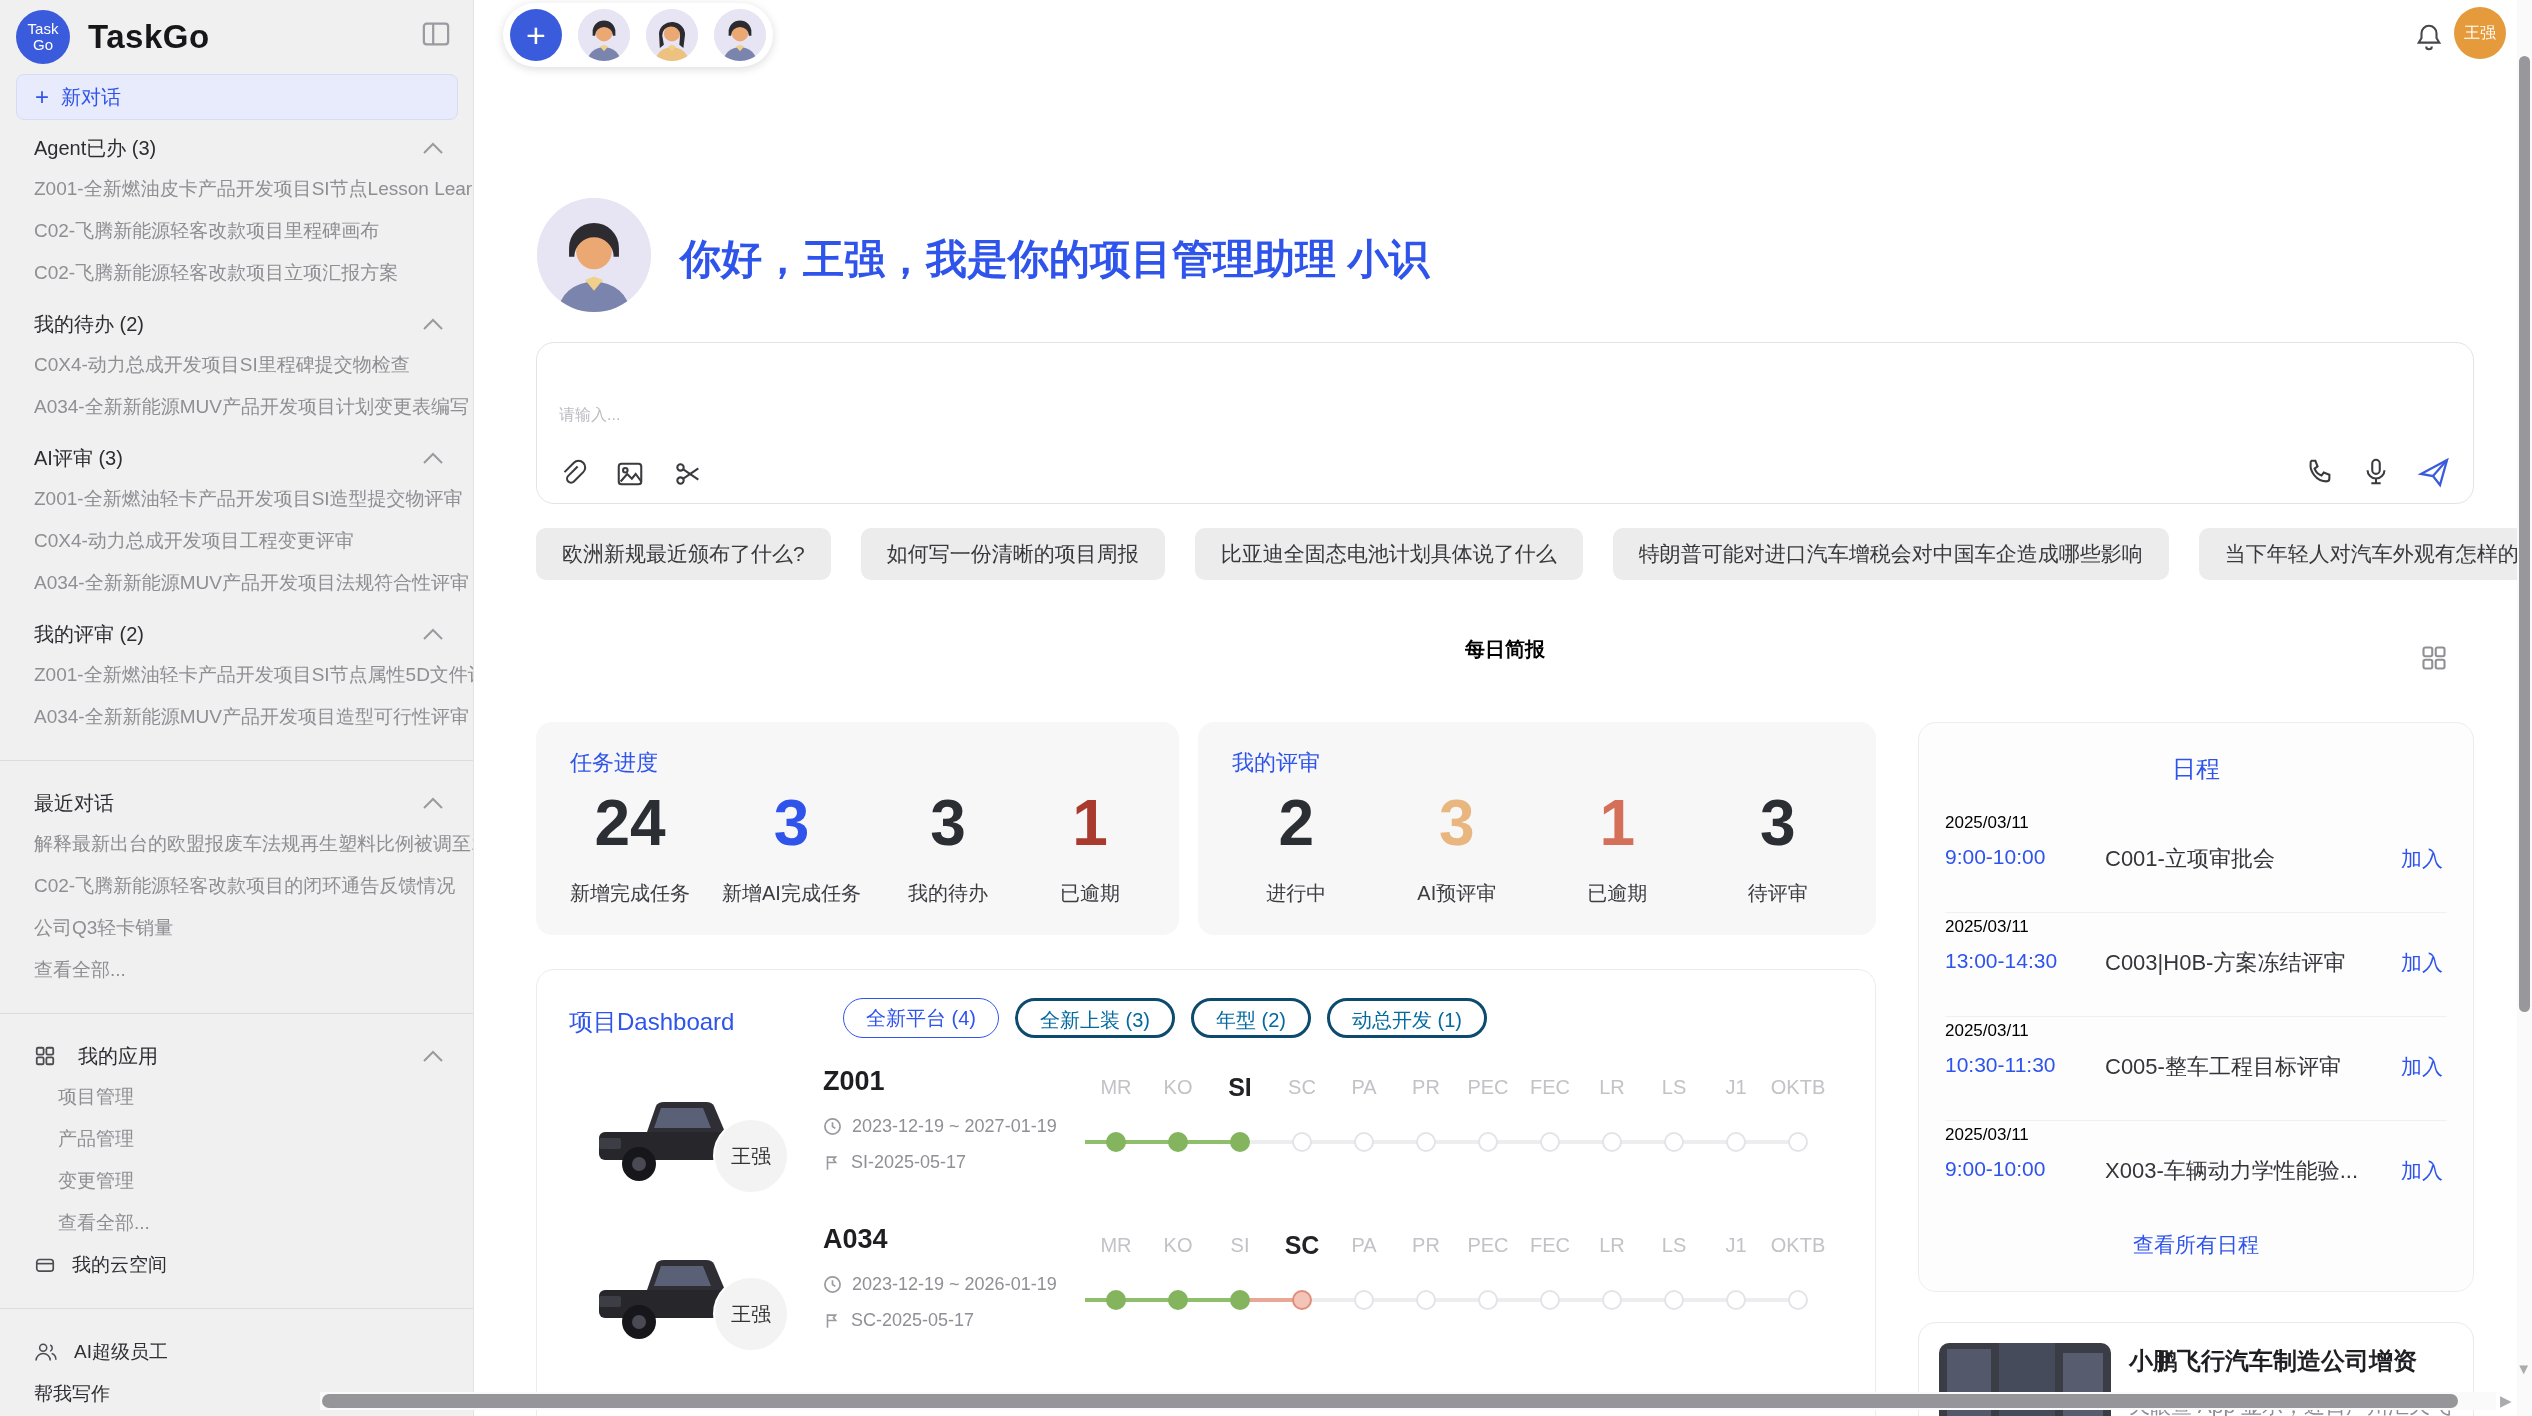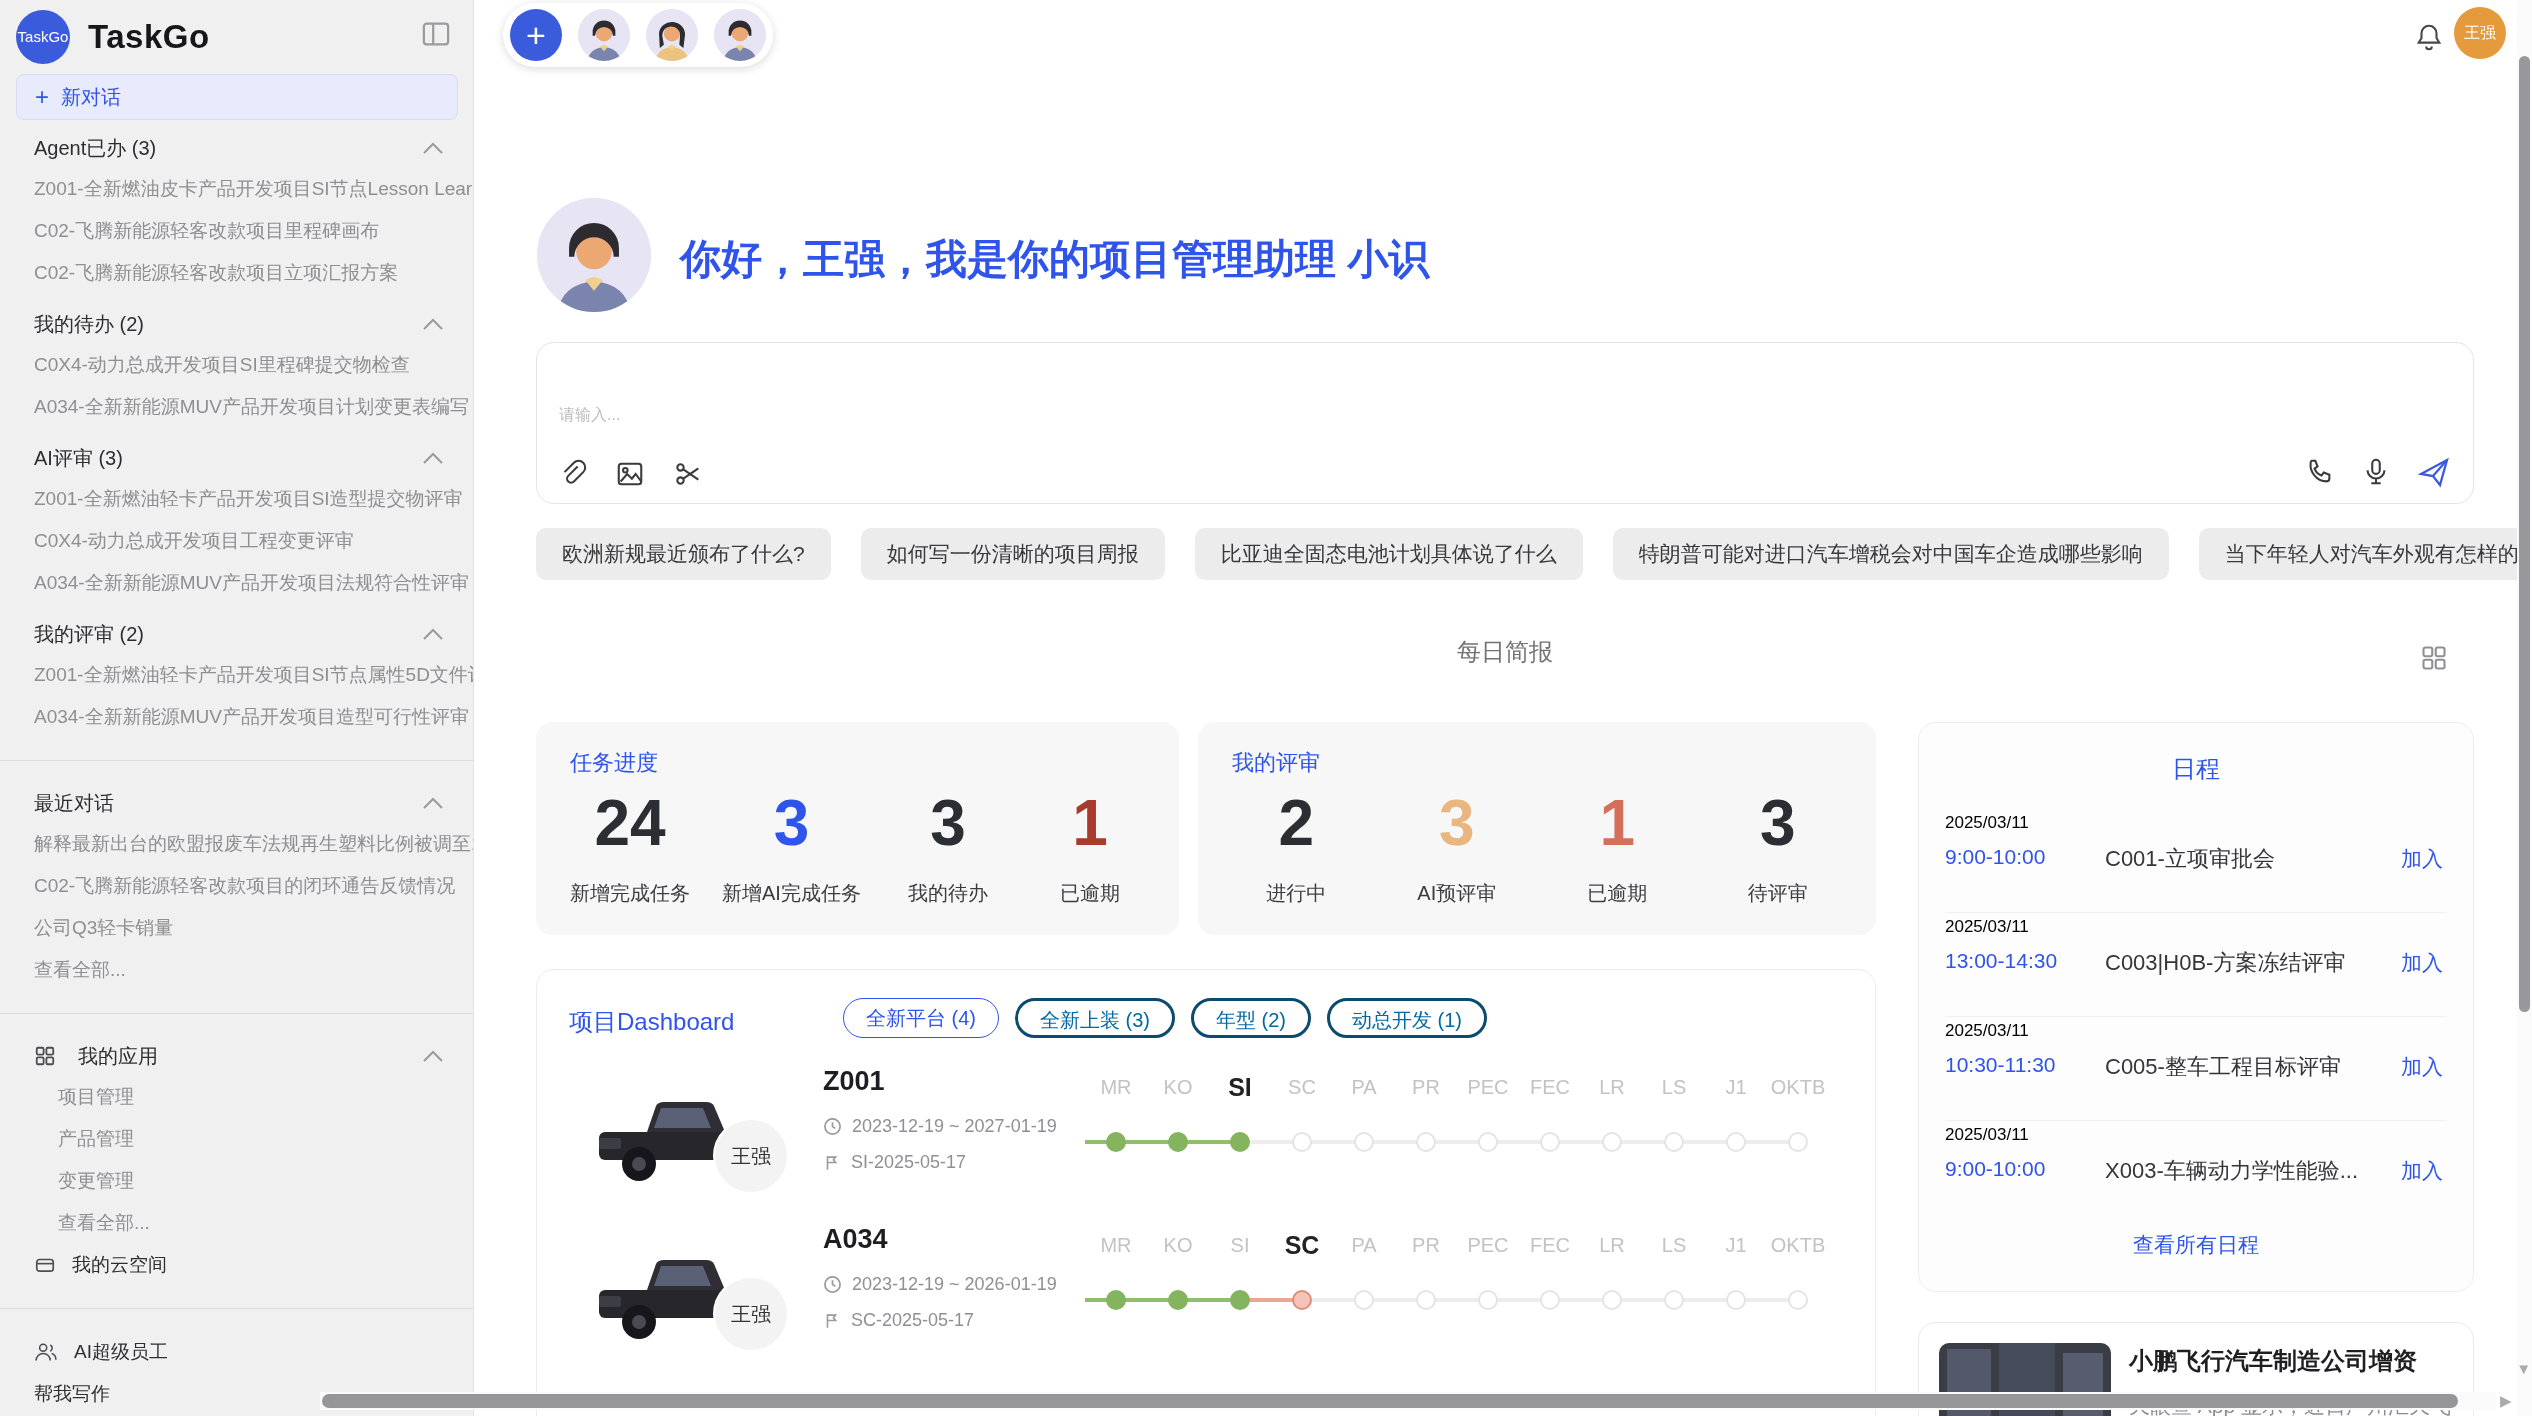--- a/index.html
+++ b/index.html
@@ -5,21 +5,21 @@
   html,body{margin:0;padding:0;width:2532px;height:1416px;overflow:hidden;background:#fff;
     font-family:"Liberation Sans","DejaVu Sans",sans-serif;-webkit-font-smoothing:antialiased;}
   *{box-sizing:border-box}
   .ico{display:inline-flex;align-items:center;justify-content:center}
   .ico svg{display:block}
 
   
   #sidebar{position:absolute;left:0;top:0;width:474px;height:1416px;background:#f0f0f1;border-right:1px solid #e2e2e5;overflow:hidden}
   .side-head{position:relative;height:66px;padding:12px 0 0 16px}
   .logo{position:absolute;left:16px;top:10px;width:54px;height:54px;border-radius:50%;background:var(--logo-blue);
-    color:#fff;font-size:15px;line-height:16px;display:flex;align-items:center;justify-content:center;font-weight:500}
+    color:#fff;font-size:15px;line-height:16px;display:flex;flex-direction:column;align-items:center;justify-content:center;font-weight:500}
   .app-title{position:absolute;left:88px;top:18px;font-size:33px;font-weight:700;color:#17171a;letter-spacing:.5px}
   .collapse{position:absolute;right:22px;top:20px;color:#9a9aa0}
   .new-chat{position:absolute;left:16px;top:74px;width:442px;height:46px;border-radius:8px;background:#e8ebfb;
     border:1px solid #d7dcf6;color:var(--primary);font-size:20px;display:flex;align-items:center;gap:12px;padding:0 18px;cursor:pointer;font-family:inherit}
   .new-chat .plus{font-size:24px;line-height:24px;font-weight:400}
   #side-scroll{position:absolute;left:0;top:128px;width:474px;bottom:0;padding:0 0 0 34px}
   .sec-h{display:flex;justify-content:space-between;align-items:center;padding-right:30px;line-height:40px;font-size:20px;color:#2d2d32;font-weight:500;margin-top:10px}
   .sec-h:first-child{margin-top:0}
   .s-item{line-height:42px;font-size:19px;color:#8e8e93;white-space:nowrap;overflow:hidden;padding-right:8px}
   .side-div{border:none;border-top:1px solid #dddde0;margin:22px 0 22px -34px}
@@ -44,21 +44,21 @@
   .greeting{position:absolute;left:680px;top:232px;font-size:41px;font-weight:700;color:var(--primary)}
   .composer{position:absolute;left:536px;top:342px;width:1938px;height:162px;border:1.5px solid #e3e3e7;border-radius:18px;background:#fff}
   .composer .ph{position:absolute;left:22px;top:62px;font-size:16px;color:#bcbcc2}
   .c-left{position:absolute;left:20px;bottom:14px;display:flex;gap:28px;color:#3a3a3f}
   .c-right{position:absolute;right:22px;bottom:14px;display:flex;gap:26px;align-items:center;color:#3a3a3f}
   .c-right .send{color:var(--logo-blue)}
   .chips{position:absolute;left:536px;top:528px;display:flex;gap:30px}
   .chip{height:52px;line-height:52px;border-radius:10px;background:#ececec;padding:0 26px;font-size:21px;color:#39393d;white-space:nowrap;cursor:pointer}
 
   
-  .brief-title{position:absolute;left:536px;top:636px;width:1938px;text-align:center;font-size:24px;font-weight:400;color:#737373}
+  .brief-title{position:absolute;left:536px;top:636px;width:1938px;text-align:center;font-size:20px;font-weight:700;color:#000000}
   .brief-grid{position:absolute;left:2420px;top:644px;color:#8f8f94}
   .stat-card{position:absolute;top:722px;height:213px;background:#f7f7f8;border-radius:16px}
   #card-tasks{left:536px;width:643px}
   #card-reviews{left:1198px;width:678px}
   .stat-card h3{margin:0;position:absolute;left:34px;top:26px;font-size:22px;font-weight:500;color:var(--primary)}
   .stats{position:absolute;left:0;right:0;top:64px;display:flex;justify-content:space-around;padding:0 18px}
   .stat{text-align:center;min-width:110px}
   .stat .v{font-size:64px;line-height:74px;font-weight:600}
   .stat .l{margin-top:20px;font-size:20px;color:#3c3c41}
 

